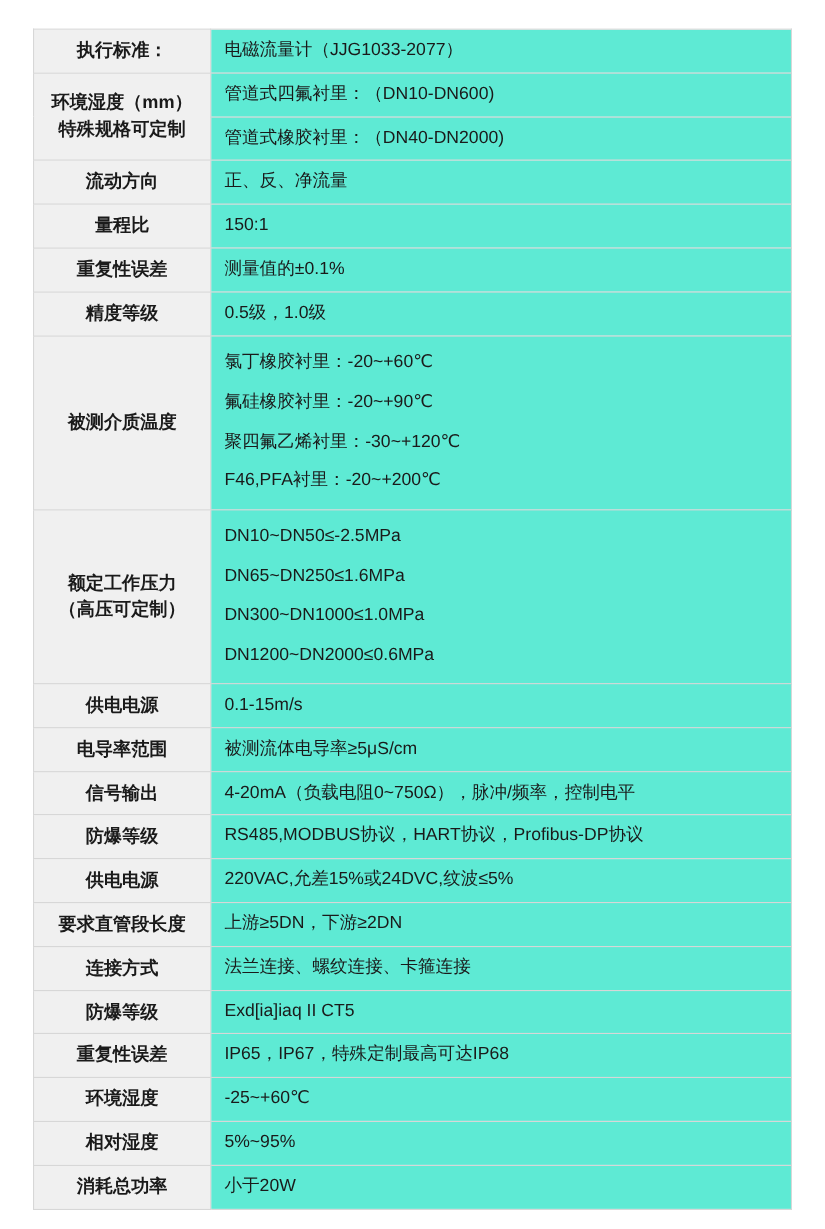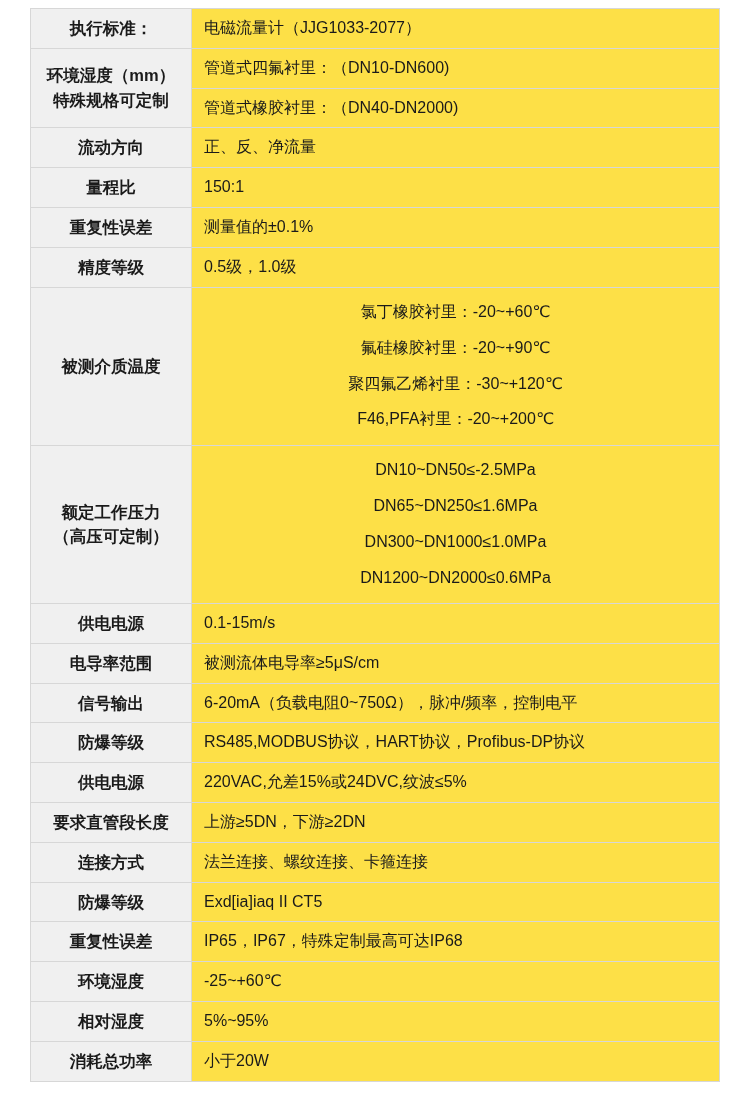--- a/index.html
+++ b/index.html
@@ -9,49 +9,48 @@
   }
   body {
     width: 750px;
     height: 1117px;
     font-family: "Liberation Sans", "DejaVu Sans", sans-serif;
     color: #1a1a1a;
     overflow: hidden;
   }
   #spec-table {
     width: 690px;
-    margin: 8px auto 0 auto;
+    margin: 26px auto 0 auto;
     border-collapse: collapse;
     table-layout: fixed;
   }
   #spec-table td {
     border: 1px solid #d7d7d7;
     vertical-align: middle;
   }
   td.label-cell {
     width: 152px;
     background: #f0f0f0;
     text-align: center;
     font-weight: bold;
     font-size: 16.5px;
     color: #1a1a1a;
     line-height: 1.5;
     padding: 6px 4px;
   }
   td.value-cell {
-    background: #fde047;
+    background: #5eead4;
     text-align: left;
     font-size: 16px;
     color: #1a1a1a;
     padding: 7px 12px;
     line-height: 1.55;
   }
   .multi-line > div {
     padding: 5.5px 0;
-    text-align: center;
   }
   .label-cell .lbl-line {
     display: block;
   }
 </style>
 </head>
 <body>
 
 <table id="spec-table">
   <tbody>
@@ -127,21 +126,21 @@
       <tr>
         <td class="label-cell">
           <span class="lbl-line">电导率范围</span>
         </td>
         <td class="value-cell">被测流体电导率≥5μS/cm</td>
       </tr>
       <tr>
         <td class="label-cell">
           <span class="lbl-line">信号输出</span>
         </td>
-        <td class="value-cell">6-20mA（负载电阻0~750Ω），脉冲/频率，控制电平</td>
+        <td class="value-cell">4-20mA（负载电阻0~750Ω），脉冲/频率，控制电平</td>
       </tr>
       <tr>
         <td class="label-cell">
           <span class="lbl-line">防爆等级</span>
         </td>
         <td class="value-cell">RS485,MODBUS协议，HART协议，Profibus-DP协议</td>
       </tr>
       <tr>
         <td class="label-cell">
           <span class="lbl-line">供电电源</span>

